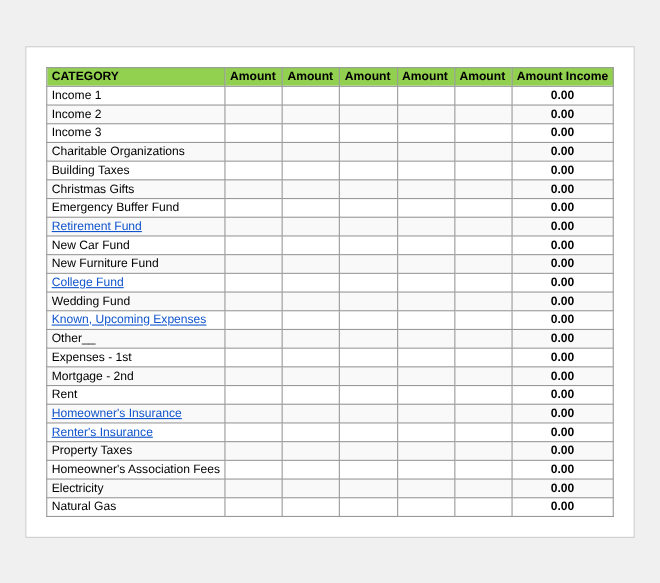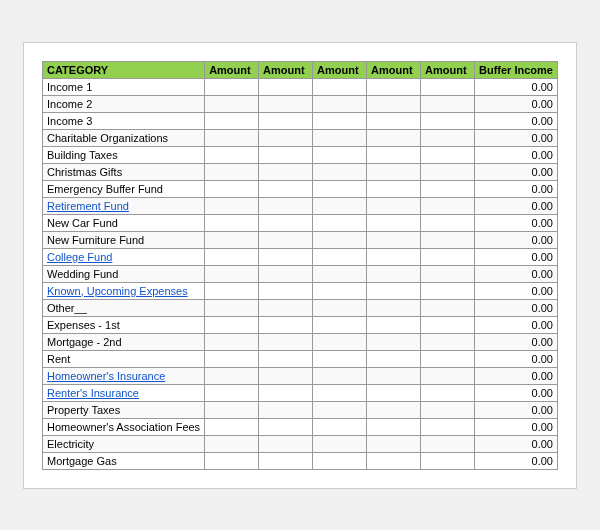--- a/index.html
+++ b/index.html
@@ -40,23 +40,24 @@
     }
     td.category-cell {
       min-width: 130px;
       background-color: #fff;
     }
     td.amount-cell {
       width: 55px;
       background-color: #fff;
     }
     td.total-cell {
-      text-align: right;
+      text-align: center;
       background-color: #fff;
       width: 55px;
+      font-weight: bold;
     }
     tr:nth-child(even) td {
       background-color: #f9f9f9;
     }
     tr:nth-child(odd) td {
       background-color: #fff;
     }
     a.link-cell {
       color: #1155cc;
       text-decoration: underline;
@@ -68,21 +69,21 @@
 <div class="spreadsheet-container">
   <table>
     <thead>
       <tr>
         <th class="category-header">CATEGORY</th>
         <th>Amount</th>
         <th>Amount</th>
         <th>Amount</th>
         <th>Amount</th>
         <th>Amount</th>
-        <th>Buffer Income</th>
+        <th>Amount Income</th>
       </tr>
     </thead>
     <tbody id="table-body">
     <tr>
           <td class="category-cell">Income 1</td>
           <td class="amount-cell"></td>
           <td class="amount-cell"></td>
           <td class="amount-cell"></td>
           <td class="amount-cell"></td>
           <td class="amount-cell"></td>
@@ -271,21 +272,21 @@
         <tr>
           <td class="category-cell">Electricity</td>
           <td class="amount-cell"></td>
           <td class="amount-cell"></td>
           <td class="amount-cell"></td>
           <td class="amount-cell"></td>
           <td class="amount-cell"></td>
           <td class="total-cell">0.00</td>
         </tr>
         <tr>
-          <td class="category-cell">Mortgage Gas</td>
+          <td class="category-cell">Natural Gas</td>
           <td class="amount-cell"></td>
           <td class="amount-cell"></td>
           <td class="amount-cell"></td>
           <td class="amount-cell"></td>
           <td class="amount-cell"></td>
           <td class="total-cell">0.00</td>
         </tr>
       </tbody>
   </table>
 </div>

